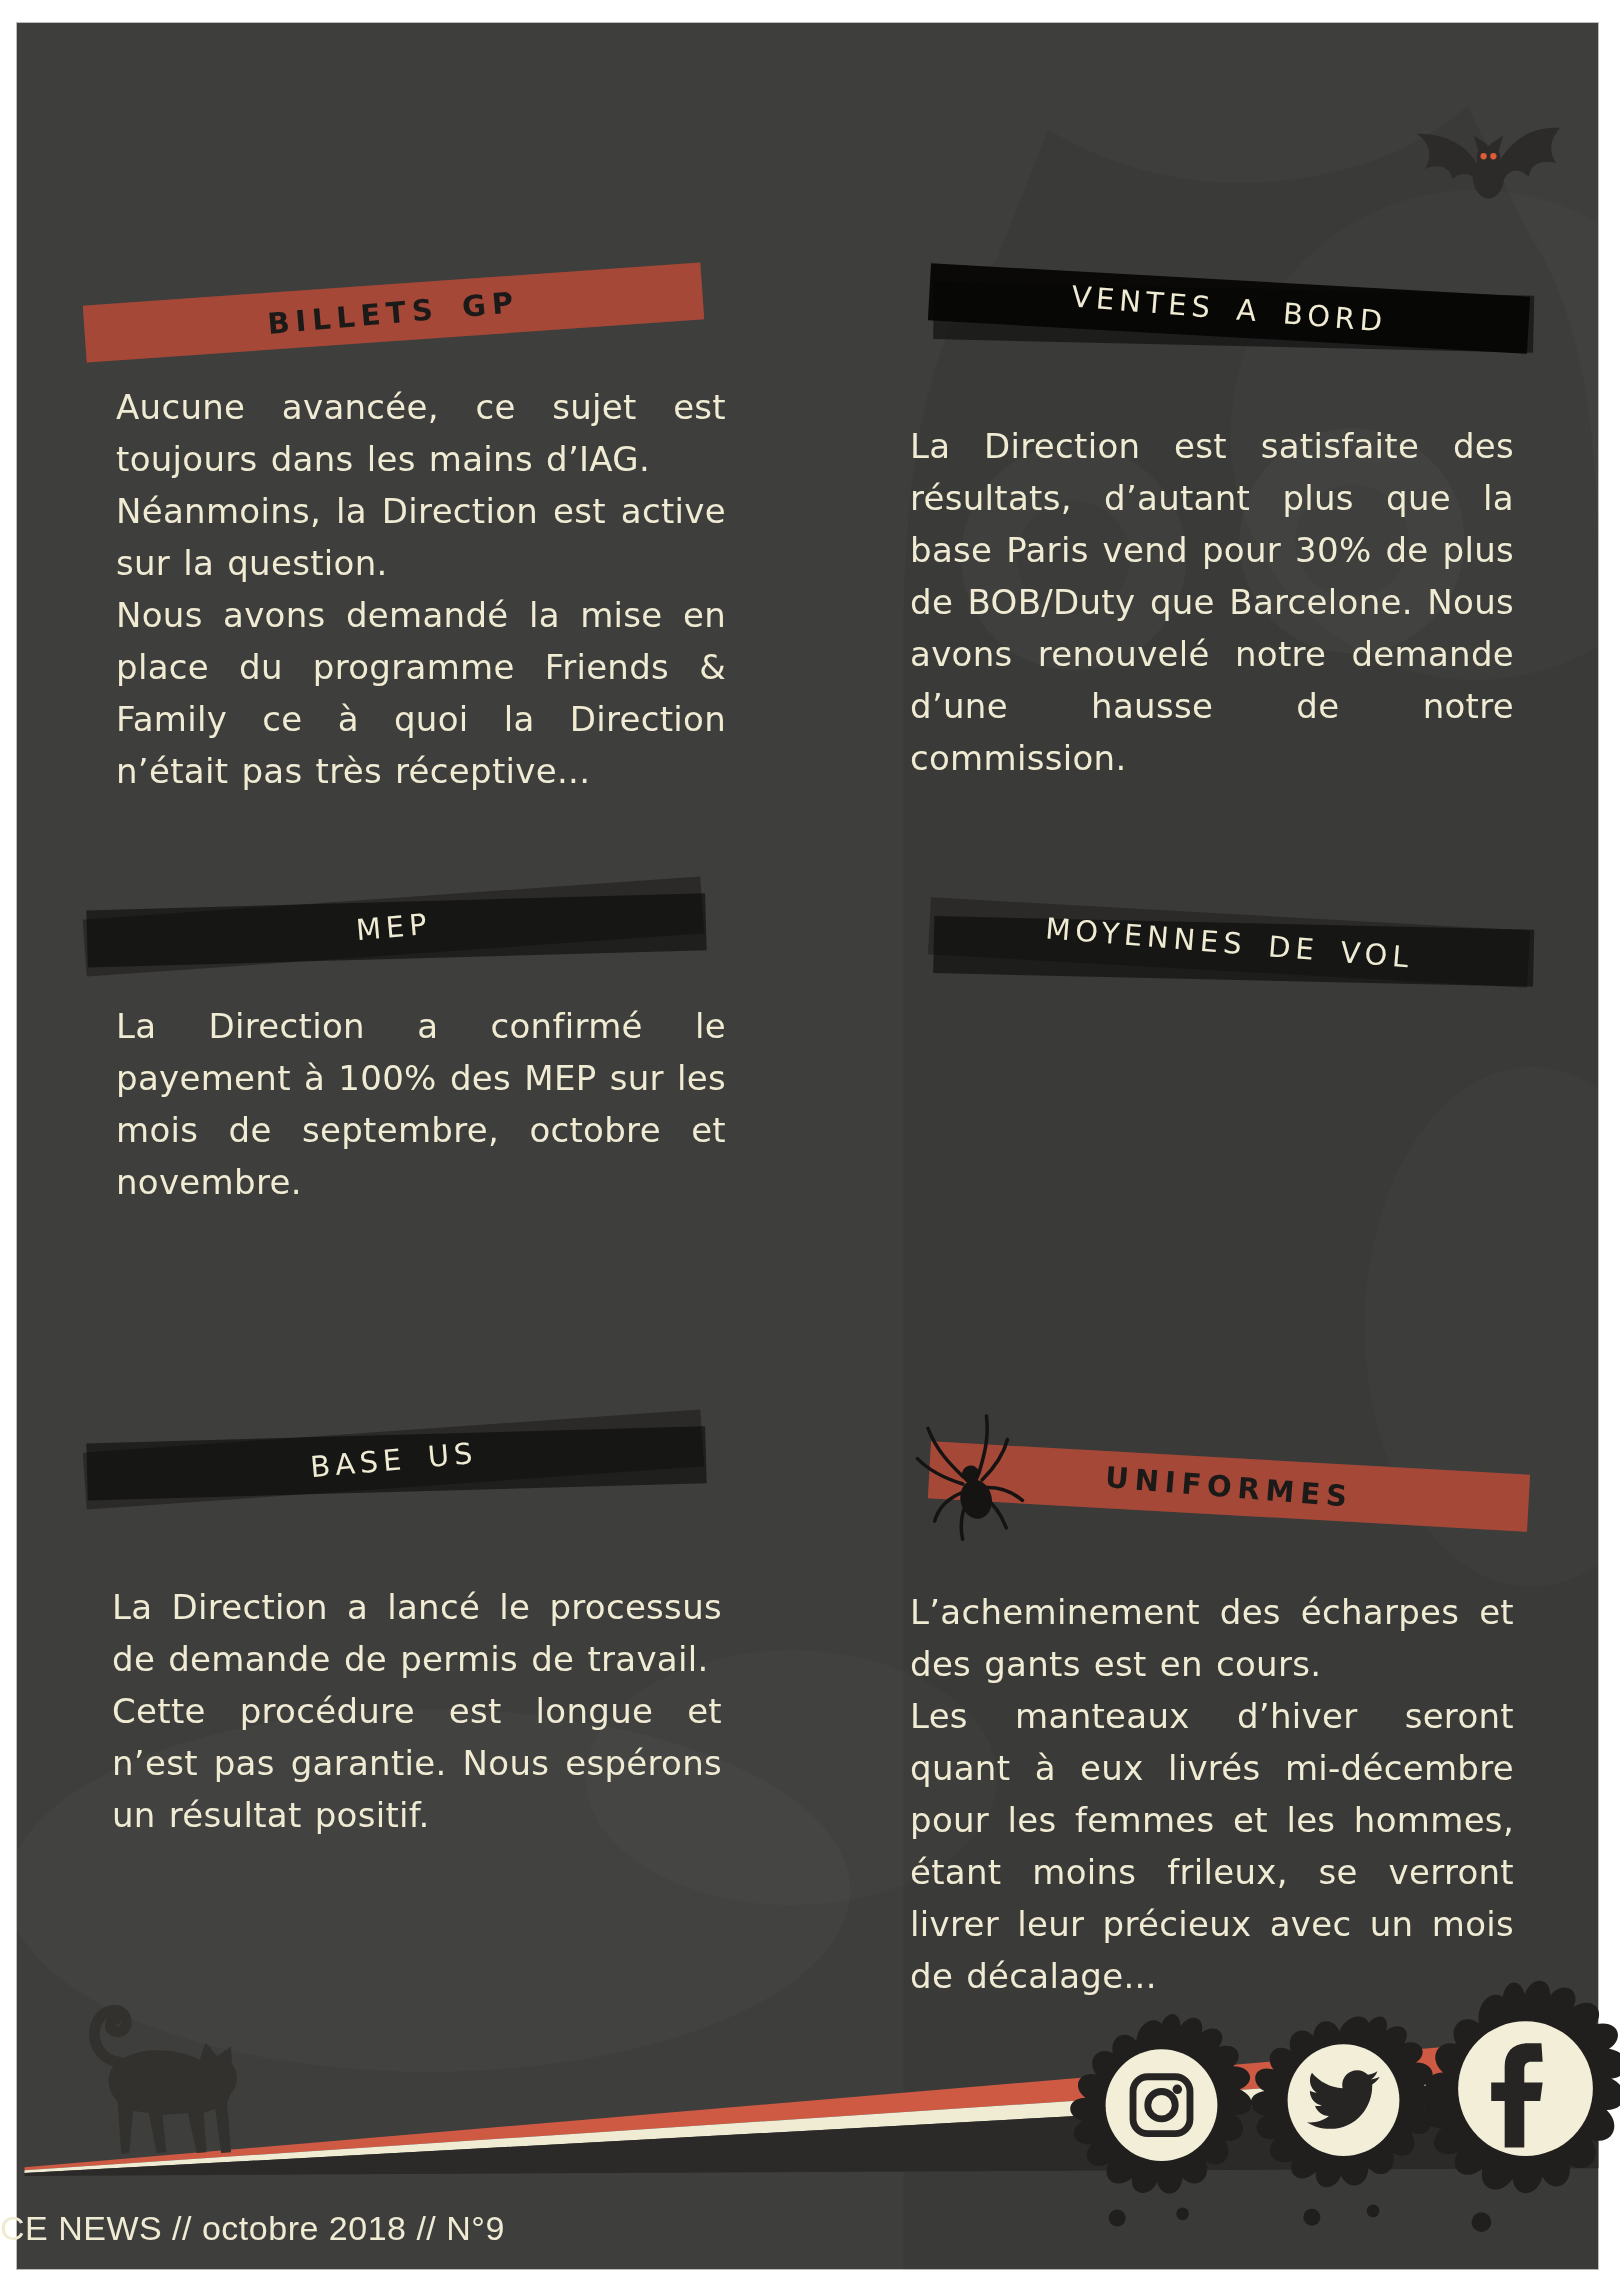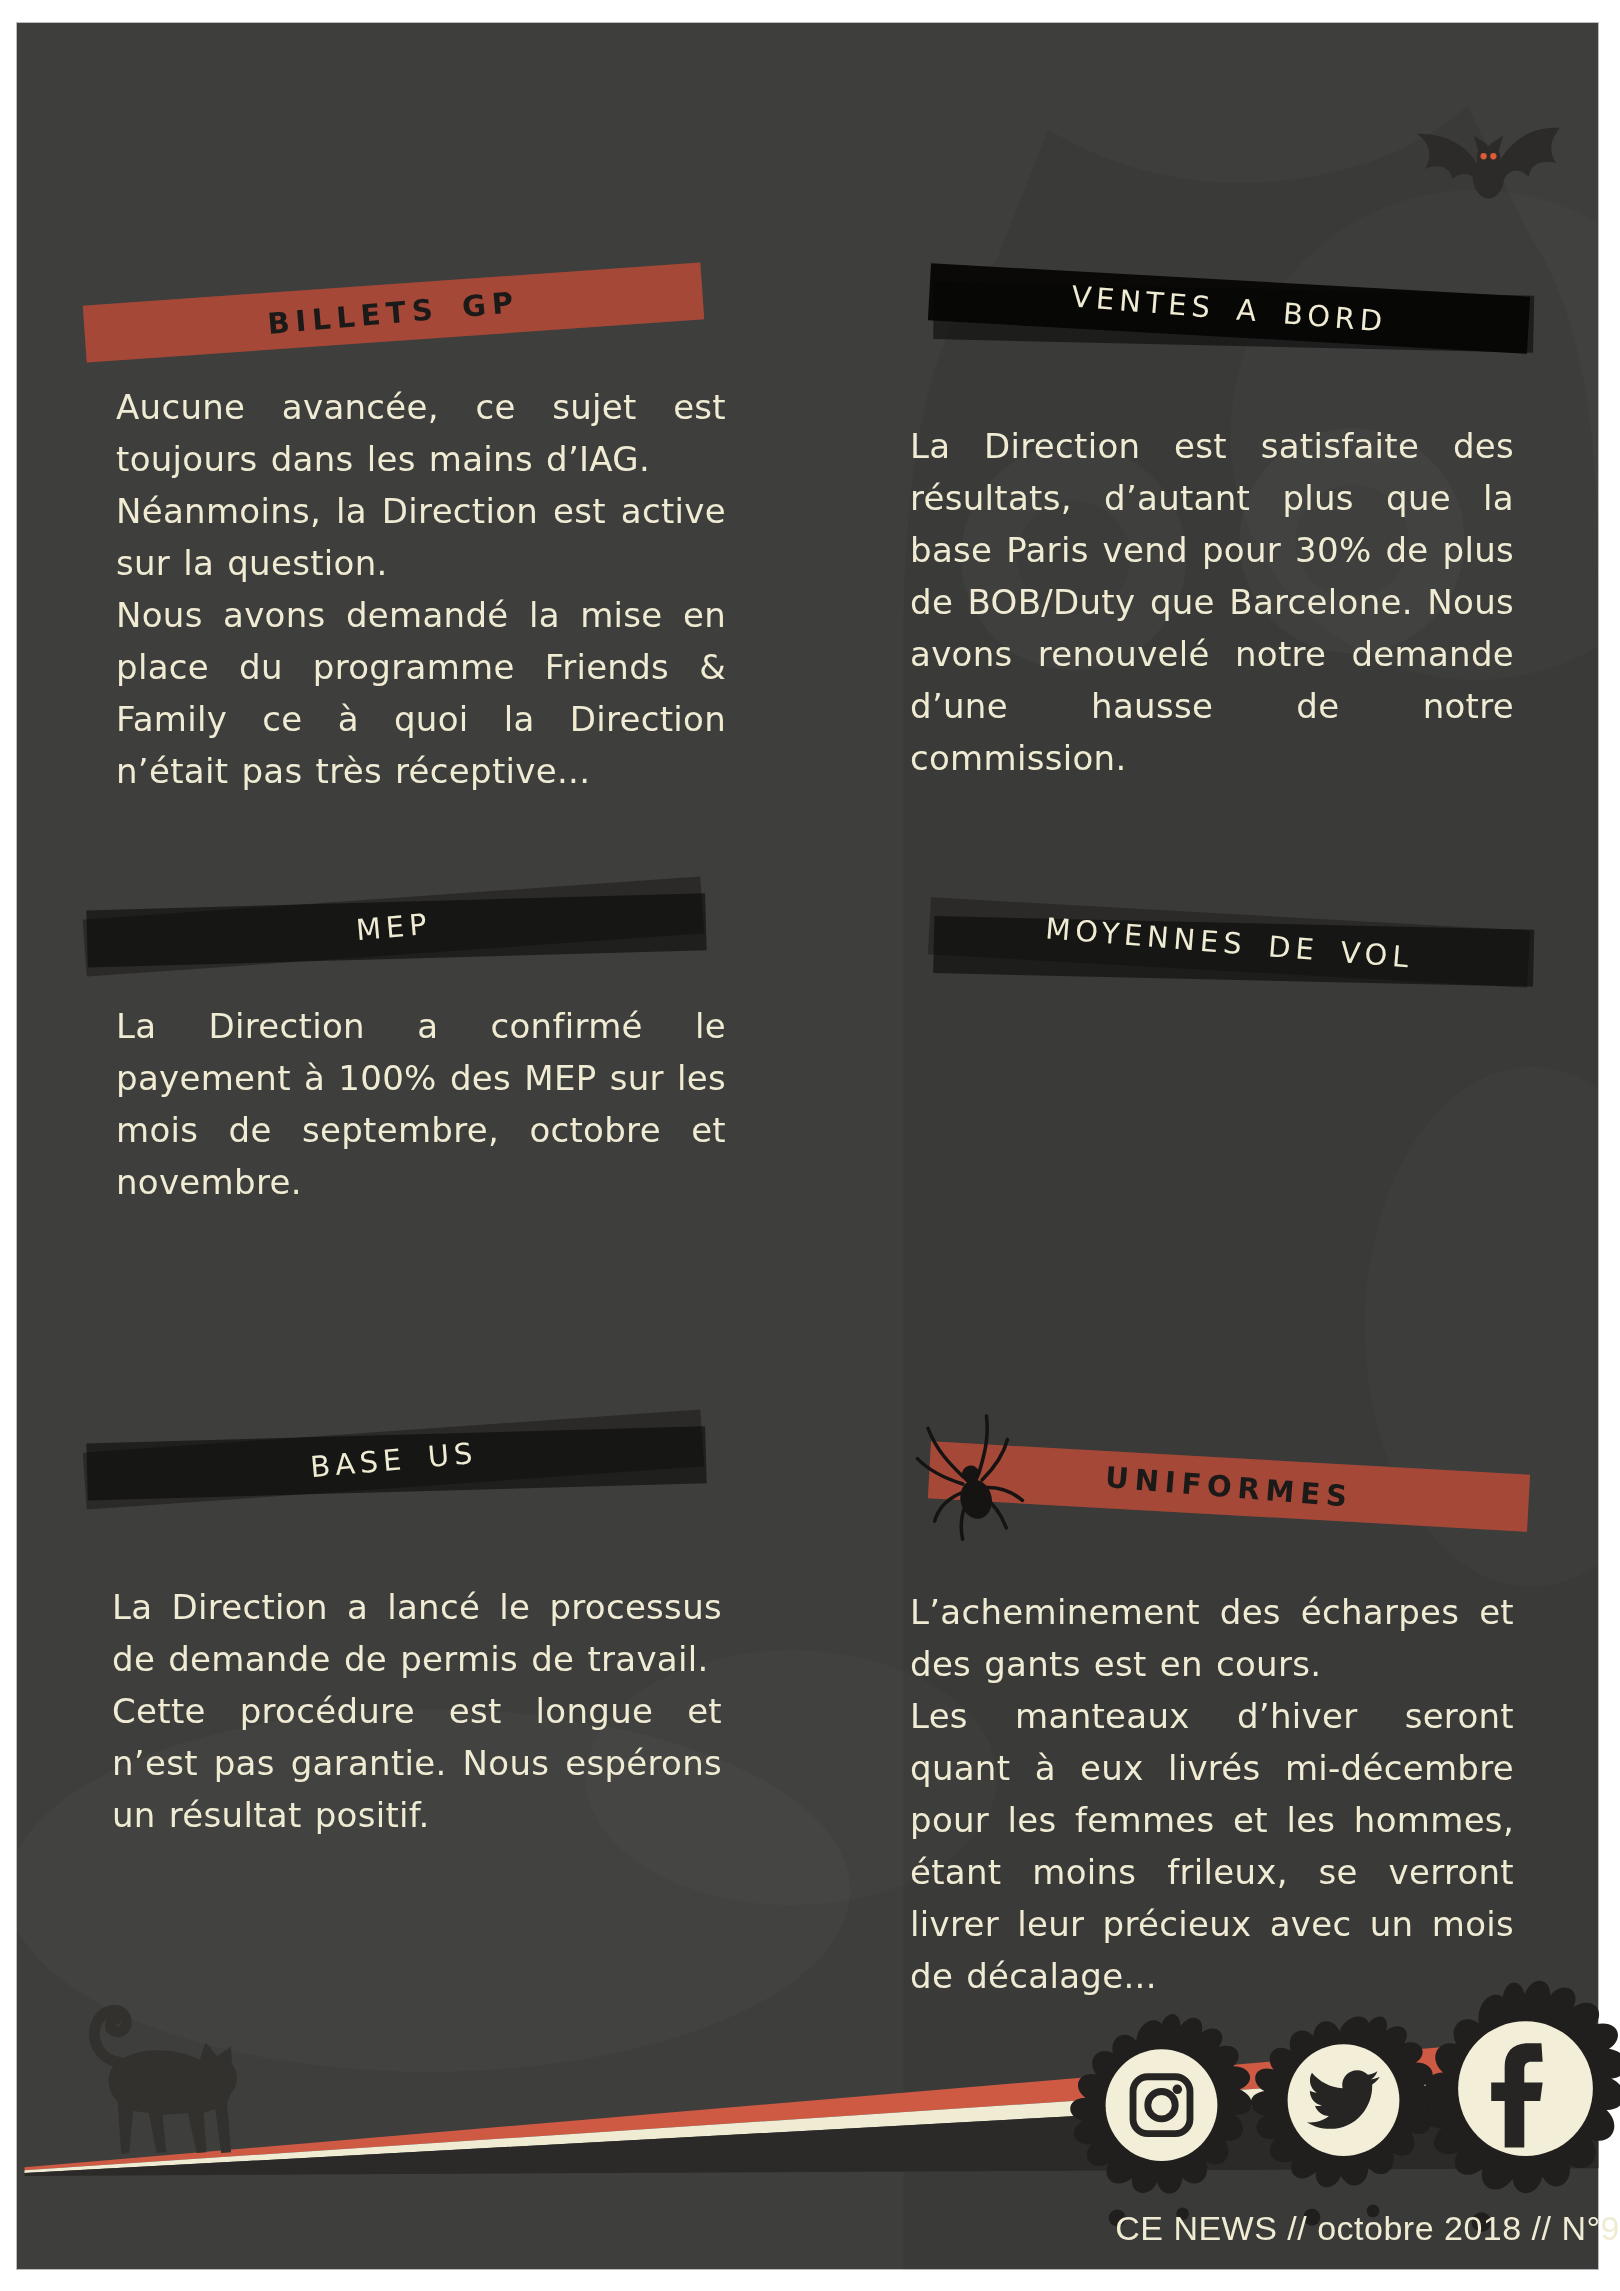--- a/index.html
+++ b/index.html
@@ -26,21 +26,21 @@
   .banner.left .banner-label{transform:rotate(-1deg);}
   .banner.right .banner-label{transform:rotate(1.4deg);}
   .banner.red .banner-label{color:#1b1a18;font-weight:bold;letter-spacing:5.9px;}
 
   
   .body-text{position:absolute;margin:0;color:var(--cream,#f0ebd3);
              font-size:34px;line-height:52px;text-align:justify;white-space:pre-line;
              letter-spacing:0.3px;word-spacing:2px;}
 
   
-  .footer{position:absolute;left:0;top:2209px;width:1620px;text-align:right;
+  .footer{position:absolute;left:0;top:2209px;width:1620px;text-align:left;
           font-family:"Liberation Sans",sans-serif;font-size:34px;letter-spacing:0.5px;
           color:var(--cream,#f0ebd3);}
 
   
   .splat{position:absolute;cursor:pointer;}
 </style>
 </head>
 <body>
 
 <div class="canvas">

